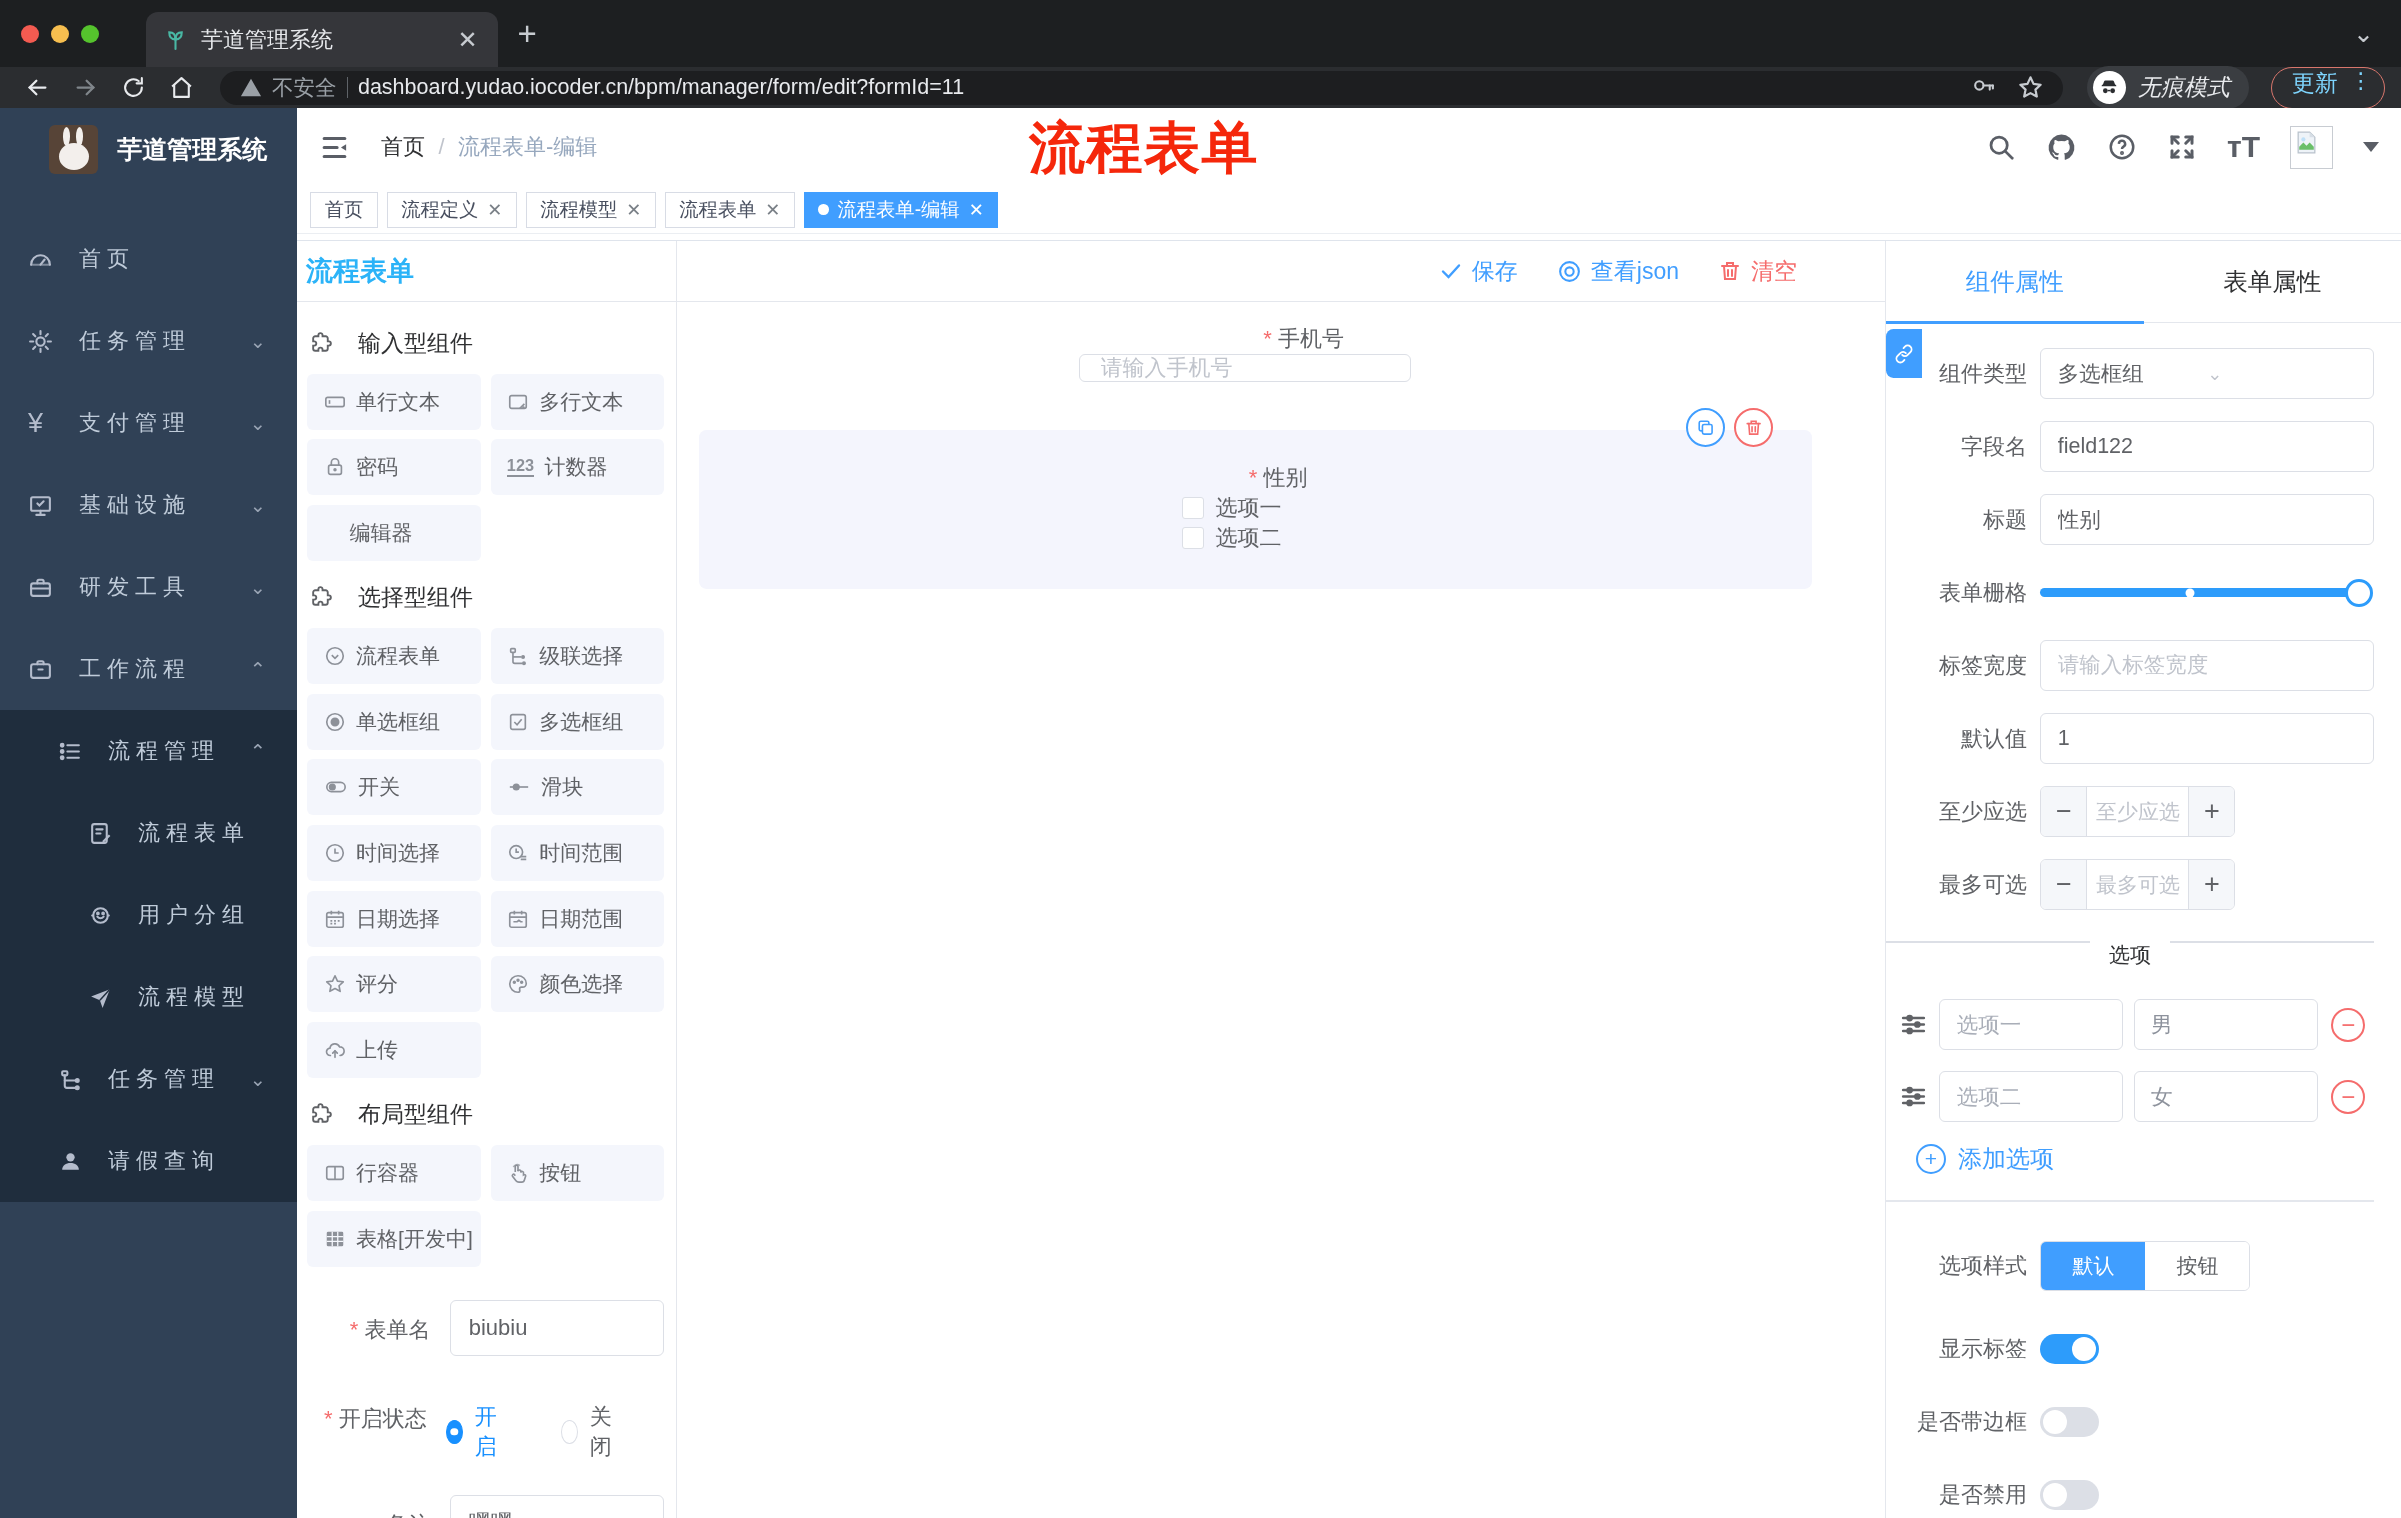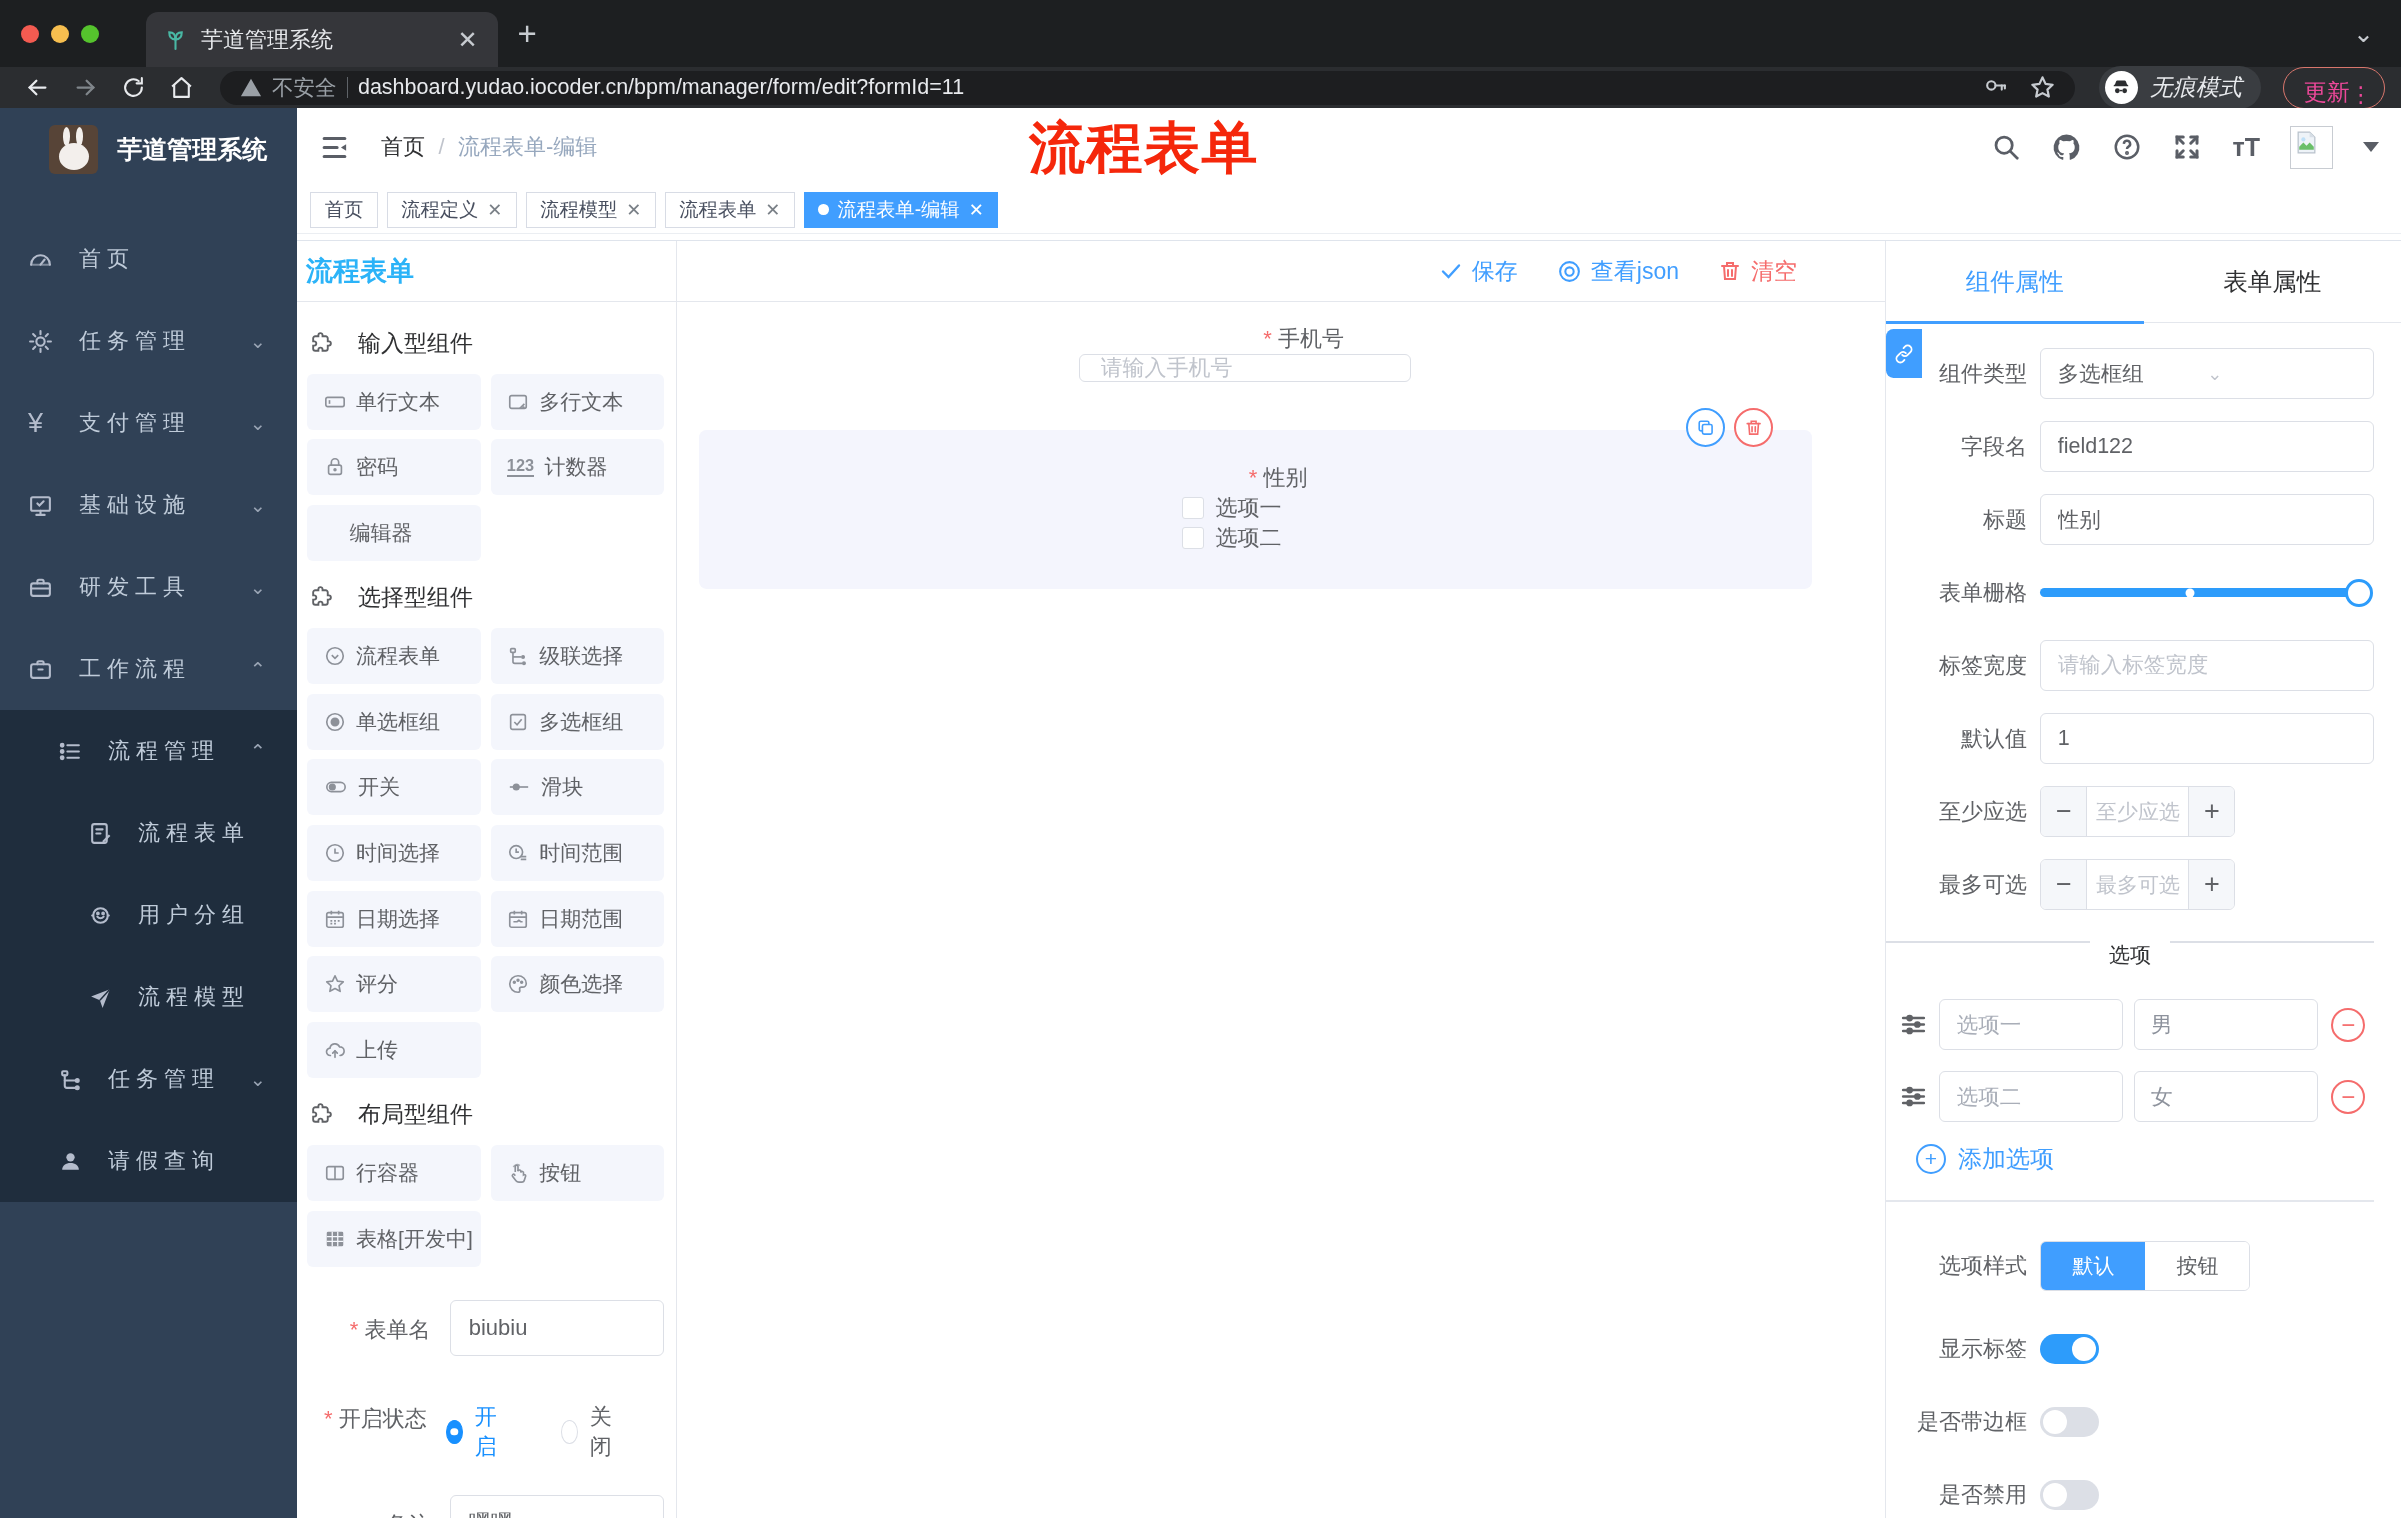--- a/index.html
+++ b/index.html
@@ -24,22 +24,22 @@
   .urlpill { flex:1; height:34px; background:#1d1e20; border-radius:17px; display:flex; align-items:center;
              padding:0 19.3px; gap:10.4px; margin-left:12px; }
   .notsec { color:#9aa0a6; font-size:21.5px; }
   .url-div { width:0.7px; height:21px; background:#5f6368; }
   .urltext { color:#e8eaed; font-size:21.5px; white-space:nowrap; overflow:hidden; flex:1; }
   .pill-right { margin-left:auto; display:flex; gap:21px; align-items:center; }
   .incog { height:43px; background:#3a3d41; border-radius:21.5px; display:flex; align-items:center; gap:12px;
            padding:0 19.3px 0 6px; margin-left:18px;font-style:italic; }
   .incog-circle { width:33px; height:33px; border-radius:50%; background:#fff; display:flex; align-items:center; justify-content:center; }
   .incog-label { color:#e8eaed; font-size:23px; }
-  .updatebtn { height:42px; border:1.5px solid #d8766c; border-radius:21px; display:flex; align-items:flex-end;
-               padding:0 12px 0 19.3px; margin-left:16.3px; color:#ec4899; font-size:23px; }
+  .updatebtn { height:42px; border:1.5px solid #d8766c; border-radius:21px; display:flex; align-items:flex-start;
+               padding:0 12px 0 19.3px; margin-left:16.3px; color:#7dd3fc; font-size:23px; gap:12px; }
   .vdots { font-size:22px; letter-spacing:0; }
 
   
   .sidebar { position:absolute; top:108px; left:0; width:297px; bottom:0; background:#304156; color:#bfcbd9; }
   .logo { height:83px; display:flex; align-items:center; padding-left:49px; gap:19.3px; }
   .rabbit { width:49px; height:49px; border-radius:6px; background:#574437; position:relative; overflow:hidden; flex:none; }
   .rabbit i { position:absolute; background:#f3efec; border-radius:50%; }
   .rabbit .head { width:30px; height:27px; left:9.7px; top:18px; }
   .rabbit .e1 { width:7.4px; height:19.3px; left:14px; top:1.5px; }
   .rabbit .e2 { width:7.4px; height:19.3px; left:27px; top:1.5px; }
@@ -442,21 +442,21 @@
             <path d="M9.5 9.5a2.5 2.5 0 1 1 3.7 2.2c-.8.5-1.2 1-1.2 1.8"></path>
             <circle cx="12" cy="16.8" r=".6" fill="currentColor"></circle>
           </svg>
       </span>
       <span>
         <svg width="30" height="30" viewBox="0 0 24 24" fill="none" stroke="currentColor" stroke-width="2.4" stroke-linecap="round">
             <path d="M4 9V4h5M20 9V4h-5M4 15v5h5M20 15v5h-5"></path>
             <path d="M4 4l5 5M20 4l-5 5M4 20l5-5M20 20l-5-5"></path>
           </svg>
       </span>
-      <span style="font-size:25px;font-weight:bold;">тT</span>
+      <span style="font-size:30px;font-weight:bold;">тT</span>
       <span class="avatar-box">
         <svg width="25" height="25" viewBox="0 0 24 24">
             <path d="M4 2h11l5 5v15H4z" fill="#eef3f8" stroke="#b9c2cc" stroke-width="1.2"></path>
             <path d="M15 2v5h5" fill="#d7dee6"></path>
             <circle cx="9" cy="9" r="2" fill="#bfe0f7"></circle>
             <path d="M5 16l4-4 3 3 3-3 4 4v3H5z" fill="#6abf69"></path>
           </svg>
       </span>
       <span class="caret-down"></span>
     </span>

